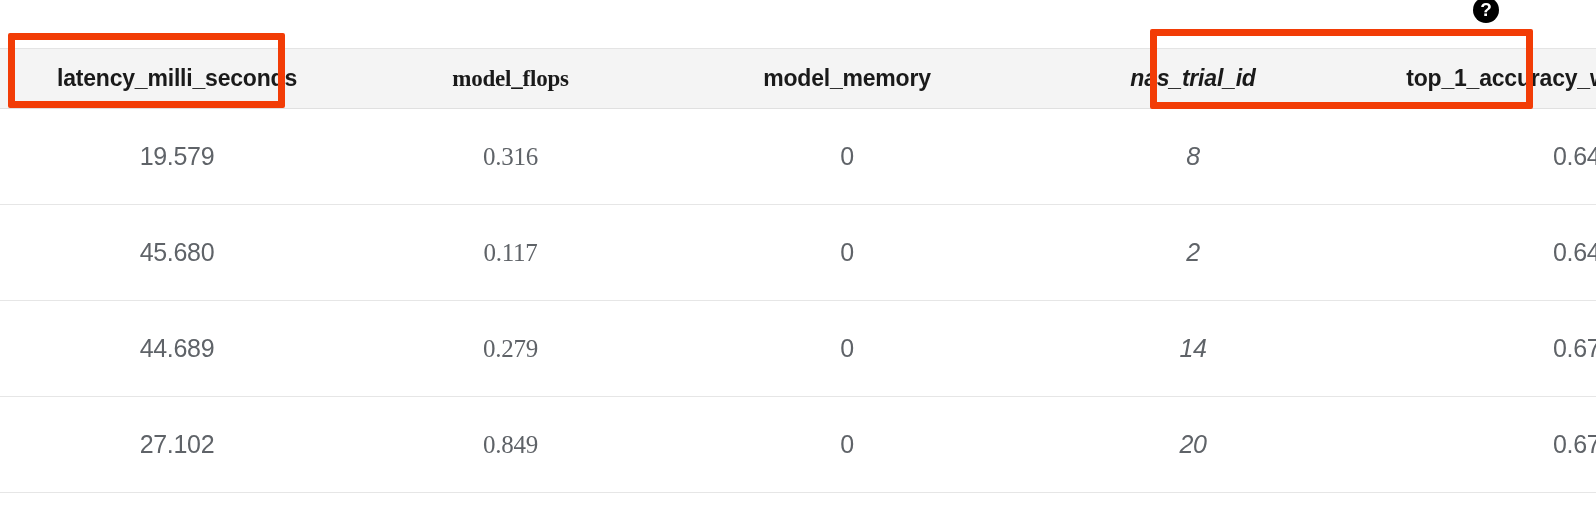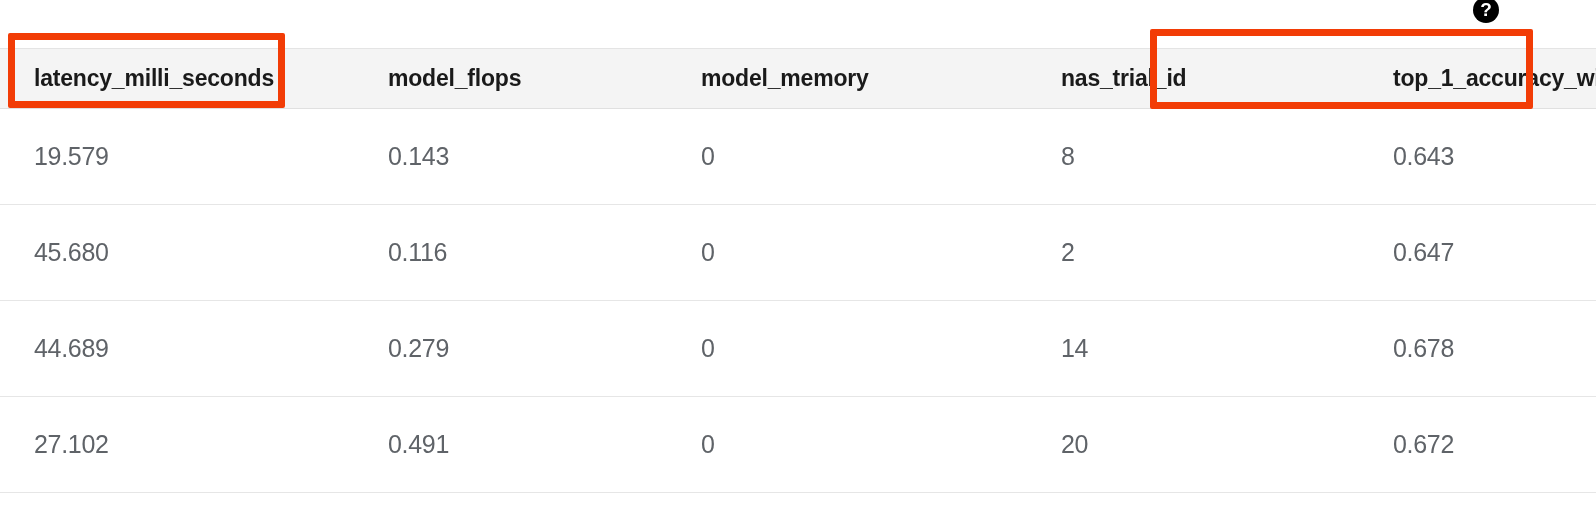--- a/index.html
+++ b/index.html
@@ -54,21 +54,21 @@
     width: 1596px;
   }
   table.grid {
     border-collapse: collapse;
     table-layout: fixed;
     width: 1596px;
   }
   table.grid th,
   table.grid td {
     padding: 0 34px;
-    text-align: left;
+    text-align: center;
     vertical-align: middle;
     white-space: nowrap;
     overflow: hidden;
   }
 
   thead tr {
     height: 60px;
   }
   thead th {
     background: #f4f4f4;
@@ -89,23 +89,23 @@
     color: #5f6368;
     font-size: 25px;
     font-weight: normal;
     letter-spacing: -0.3px;
     padding-bottom: 40px;
     vertical-align: middle;
   }
 
   
   .c0 { width: 286px; }
-  .c1 { width: 245px; }
+  .c1 { width: 245px; font-family: Liberation Serif, serif; }
   .c2 { width: 292px; }
-  .c3 { width: 264px; }
+  .c3 { width: 264px; font-style: italic; }
   .c4 { width: 381px; }
 
   
   .anno {
     position: absolute;
     border: 7px solid #f23c06;
     box-sizing: border-box;
     pointer-events: none;
     border-radius: 2px;
   }
@@ -139,45 +139,45 @@
           <th class="c1">model_flops</th>
           <th class="c2">model_memory</th>
           <th class="c3">nas_trial_id</th>
           <th class="c4">top_1_accuracy_without_latency</th>
 
         </tr>
       </thead>
       <tbody>
         <tr>
           <td class="c0">19.579</td>
-          <td class="c1">0.143</td>
+          <td class="c1">0.316</td>
           <td class="c2">0</td>
           <td class="c3">8</td>
           <td class="c4">0.643</td>
 
         </tr>
         <tr>
           <td class="c0">45.680</td>
-          <td class="c1">0.116</td>
+          <td class="c1">0.117</td>
           <td class="c2">0</td>
           <td class="c3">2</td>
           <td class="c4">0.647</td>
 
         </tr>
         <tr>
           <td class="c0">44.689</td>
           <td class="c1">0.279</td>
           <td class="c2">0</td>
           <td class="c3">14</td>
           <td class="c4">0.678</td>
 
         </tr>
         <tr>
           <td class="c0">27.102</td>
-          <td class="c1">0.491</td>
+          <td class="c1">0.849</td>
           <td class="c2">0</td>
           <td class="c3">20</td>
           <td class="c4">0.672</td>
 
         </tr>
       </tbody>
     </table>
   </div>
 
   <div class="anno anno-latency"></div>

